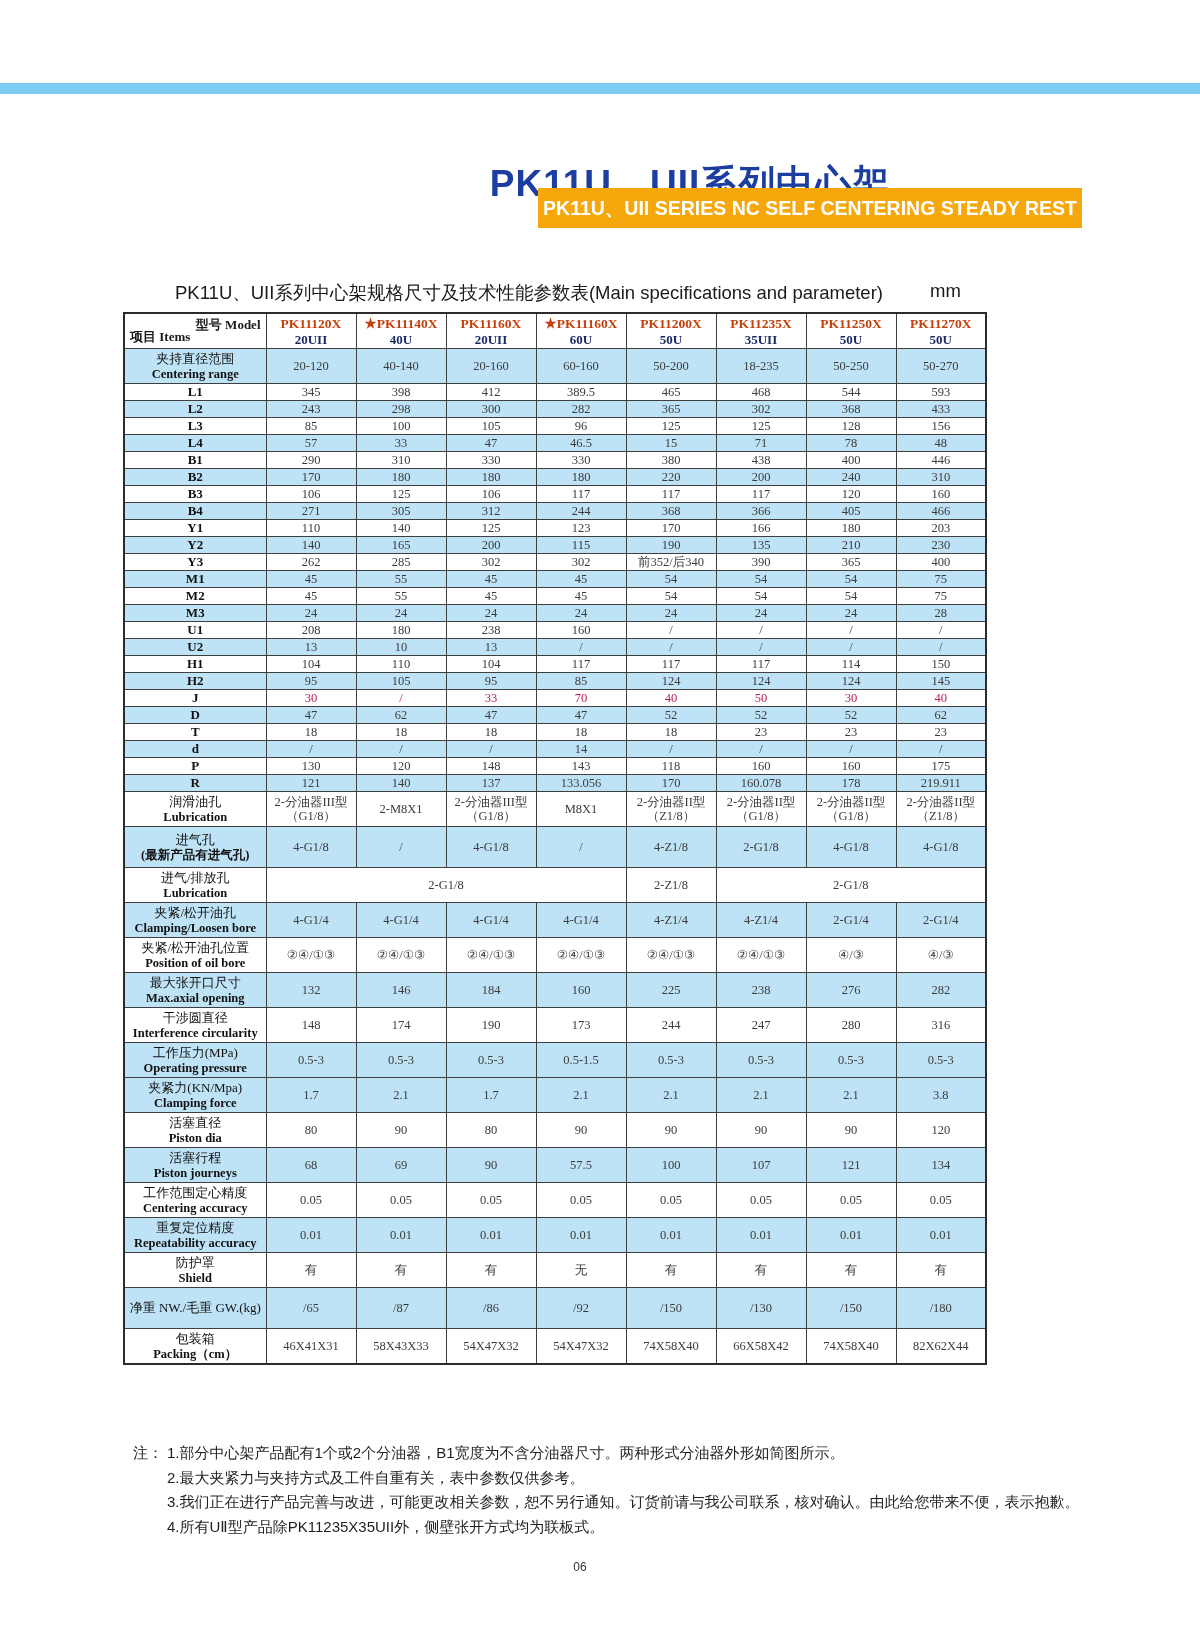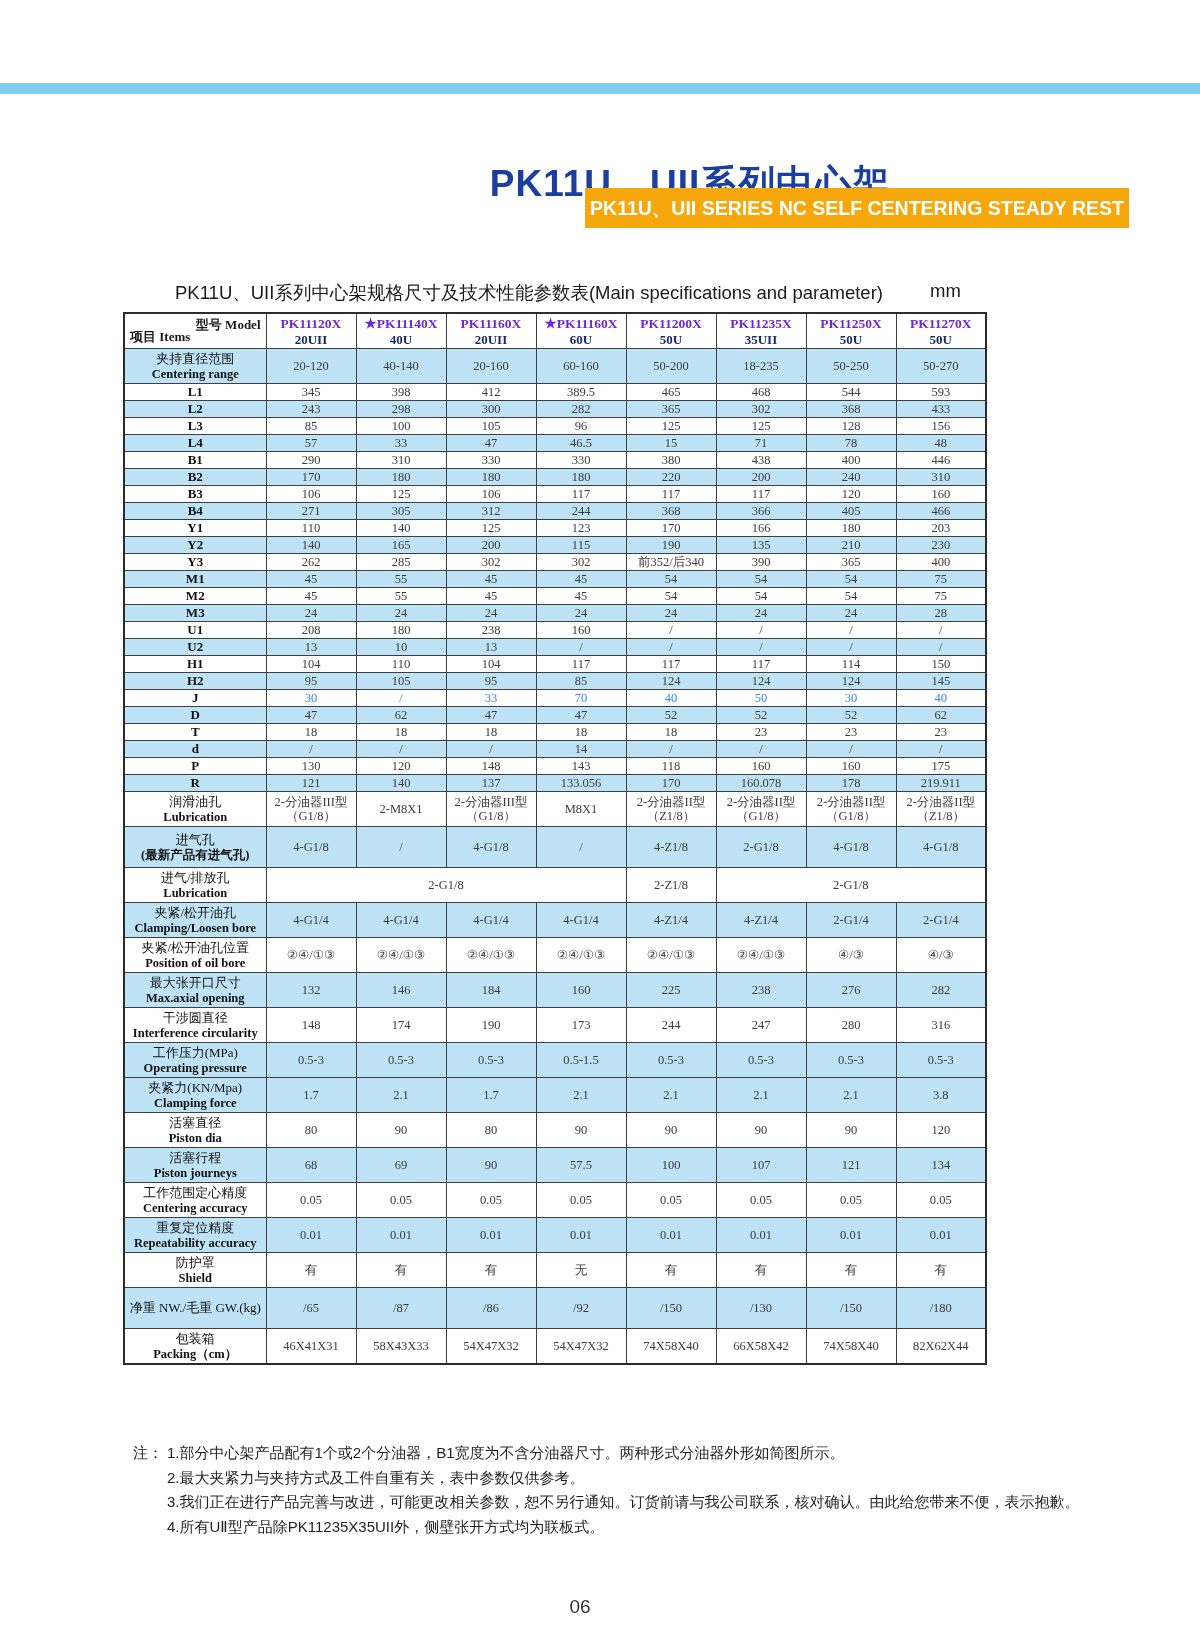--- a/index.html
+++ b/index.html
@@ -12,66 +12,66 @@
   }
   .top-bar{position:absolute;left:0;top:83px;width:1200px;height:11px;background:#7dcef2;}
   .page-title{
     position:absolute;left:440px;top:134px;width:500px;
     text-align:center;font-size:37px;font-weight:bold;color:#1c3ea0;
     font-family:"Liberation Sans",sans-serif;letter-spacing:1px;
   }
   .banner{
     position:absolute;left:538px;top:188px;width:544px;height:40px;
     background:#f6a70b;color:#ffffff;text-align:center;line-height:40px;
-    font-size:19.5px;font-weight:600;font-family:"Liberation Sans",sans-serif;margin-left:47px;
+    font-size:19.5px;font-weight:600;font-family:"Liberation Sans",sans-serif;
   }
   .caption-row{position:absolute;left:135px;top:280px;width:850px;font-size:18.5px;color:#1a1a1a;margin-left:40px;}
   .caption-unit{position:absolute;left:930px;top:280px;font-size:18.5px;color:#1a1a1a;}
 
   
   .tbl-wrap{position:absolute;left:123px;top:312px;}
   table.spec{
     border-collapse:collapse;table-layout:fixed;width:862px;
     font-family:"Liberation Serif",serif;
     padding-left:32px;
   }
   table.spec th,table.spec td{
     border:1px solid #3f3f3f;padding:0 2px;text-align:center;vertical-align:middle;
     overflow:hidden;
   }
   table.spec{border:2px solid #2b2b2b;}
   col.c-label{width:142px;}
   col.c-val{width:90px;}
 
   tr.hdr th{height:34px;background:#ffffff;}
-  .model-l1{font-size:13.5px;font-weight:bold;color:#6d28d9;line-height:16px;}
+  .model-l1{font-size:13.5px;font-weight:bold;color:#c2410c;line-height:16px;}
   .model-l2{font-size:13px;font-weight:bold;color:#1a2a66;line-height:15px;}
 
   th.corner{position:relative;padding:0;
     background:linear-gradient(to bottom right,transparent 49.5%,#4a6fb5 49.5%,#4a6fb5 50.8%,transparent 50.8%);
   }
   .corner-top{position:absolute;top:2px;right:5px;font-size:13px;font-weight:bold;color:#1a1a1a;}
   .corner-bottom{position:absolute;bottom:2px;left:5px;font-size:13px;font-weight:bold;color:#1a1a1a;}
 
   tr.shade td{background:#bfe3f6;}
   tr.r-single td{height:16px;font-size:12.5px;color:#3b3b3b;line-height:14px;}
   tr.r-single td.lbl{font-weight:bold;color:#111;font-size:13px;}
   tr.r-double td{height:34px;font-size:12.5px;color:#3b3b3b;line-height:14px;}
   tr.r-tall td{height:40px;}
   td.lbl .zh{font-size:13px;color:#111;line-height:16px;}
   td.lbl .en{font-size:12.5px;font-weight:bold;color:#111;line-height:15px;}
-  tr.blue-vals td.val{color:#3b82f6;}
+  tr.blue-vals td.val{color:#be185d;}
 
   
   .notes{position:absolute;left:133px;top:1441px;width:1000px;font-size:15px;color:#1f1f1f;line-height:24.5px;}
   .notes .note-line{white-space:nowrap;}
   .notes .prefix{display:inline-block;width:34px;}
   .notes .indent{display:inline-block;width:34px;}
 
-  .page-number{position:absolute;left:0;top:1560px;width:1160px;text-align:center;font-size:19px;color:#333;margin-top:36px;}
+  .page-number{position:absolute;left:0;top:1560px;width:1160px;text-align:center;font-size:12px;color:#333;}
 </style>
 </head>
 <body>
 
 <div class="top-bar"></div>
 
 <h1 class="page-title">PK11U、UII系列中心架</h1>
 
 <div class="banner">PK11U、UII SERIES NC SELF CENTERING STEADY REST</div>
 

